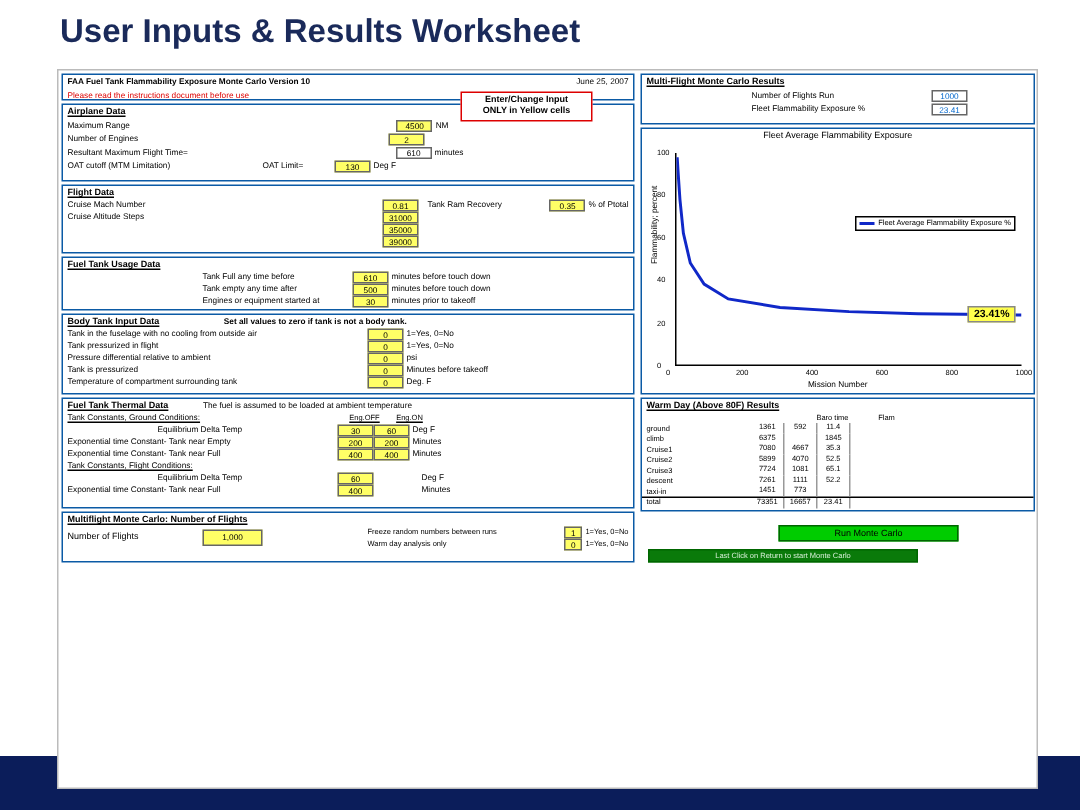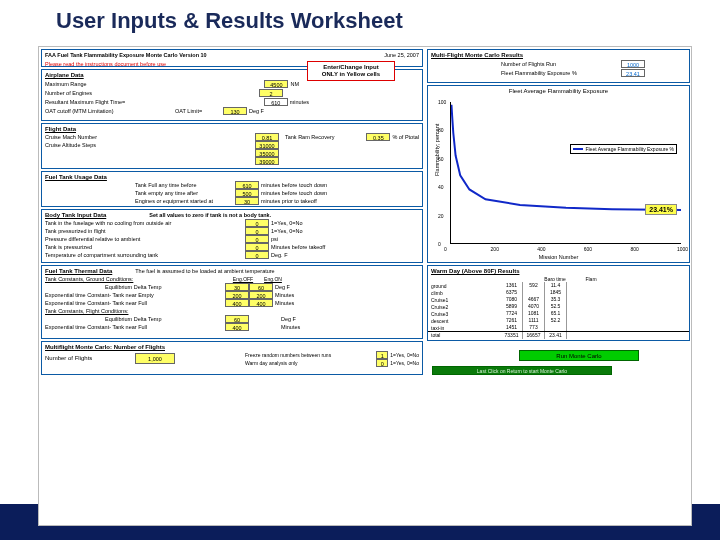--- a/index.html
+++ b/index.html
@@ -8,21 +8,21 @@
     width: 720px;
     height: 540px;
     font-family: Arial, sans-serif;
     background: #fff;
     overflow: hidden;
     position: relative;
   }
   .slide-title {
     position: absolute;
     top: 8px;
-    left: 56px;
+    left: 40px;
     font-size: 22px;
     font-weight: bold;
     color: #1a2a5a;
   }
   .footer-bar {
     position: absolute;
     bottom: 0;
     left: 0;
     width: 100%;
     height: 36px;

